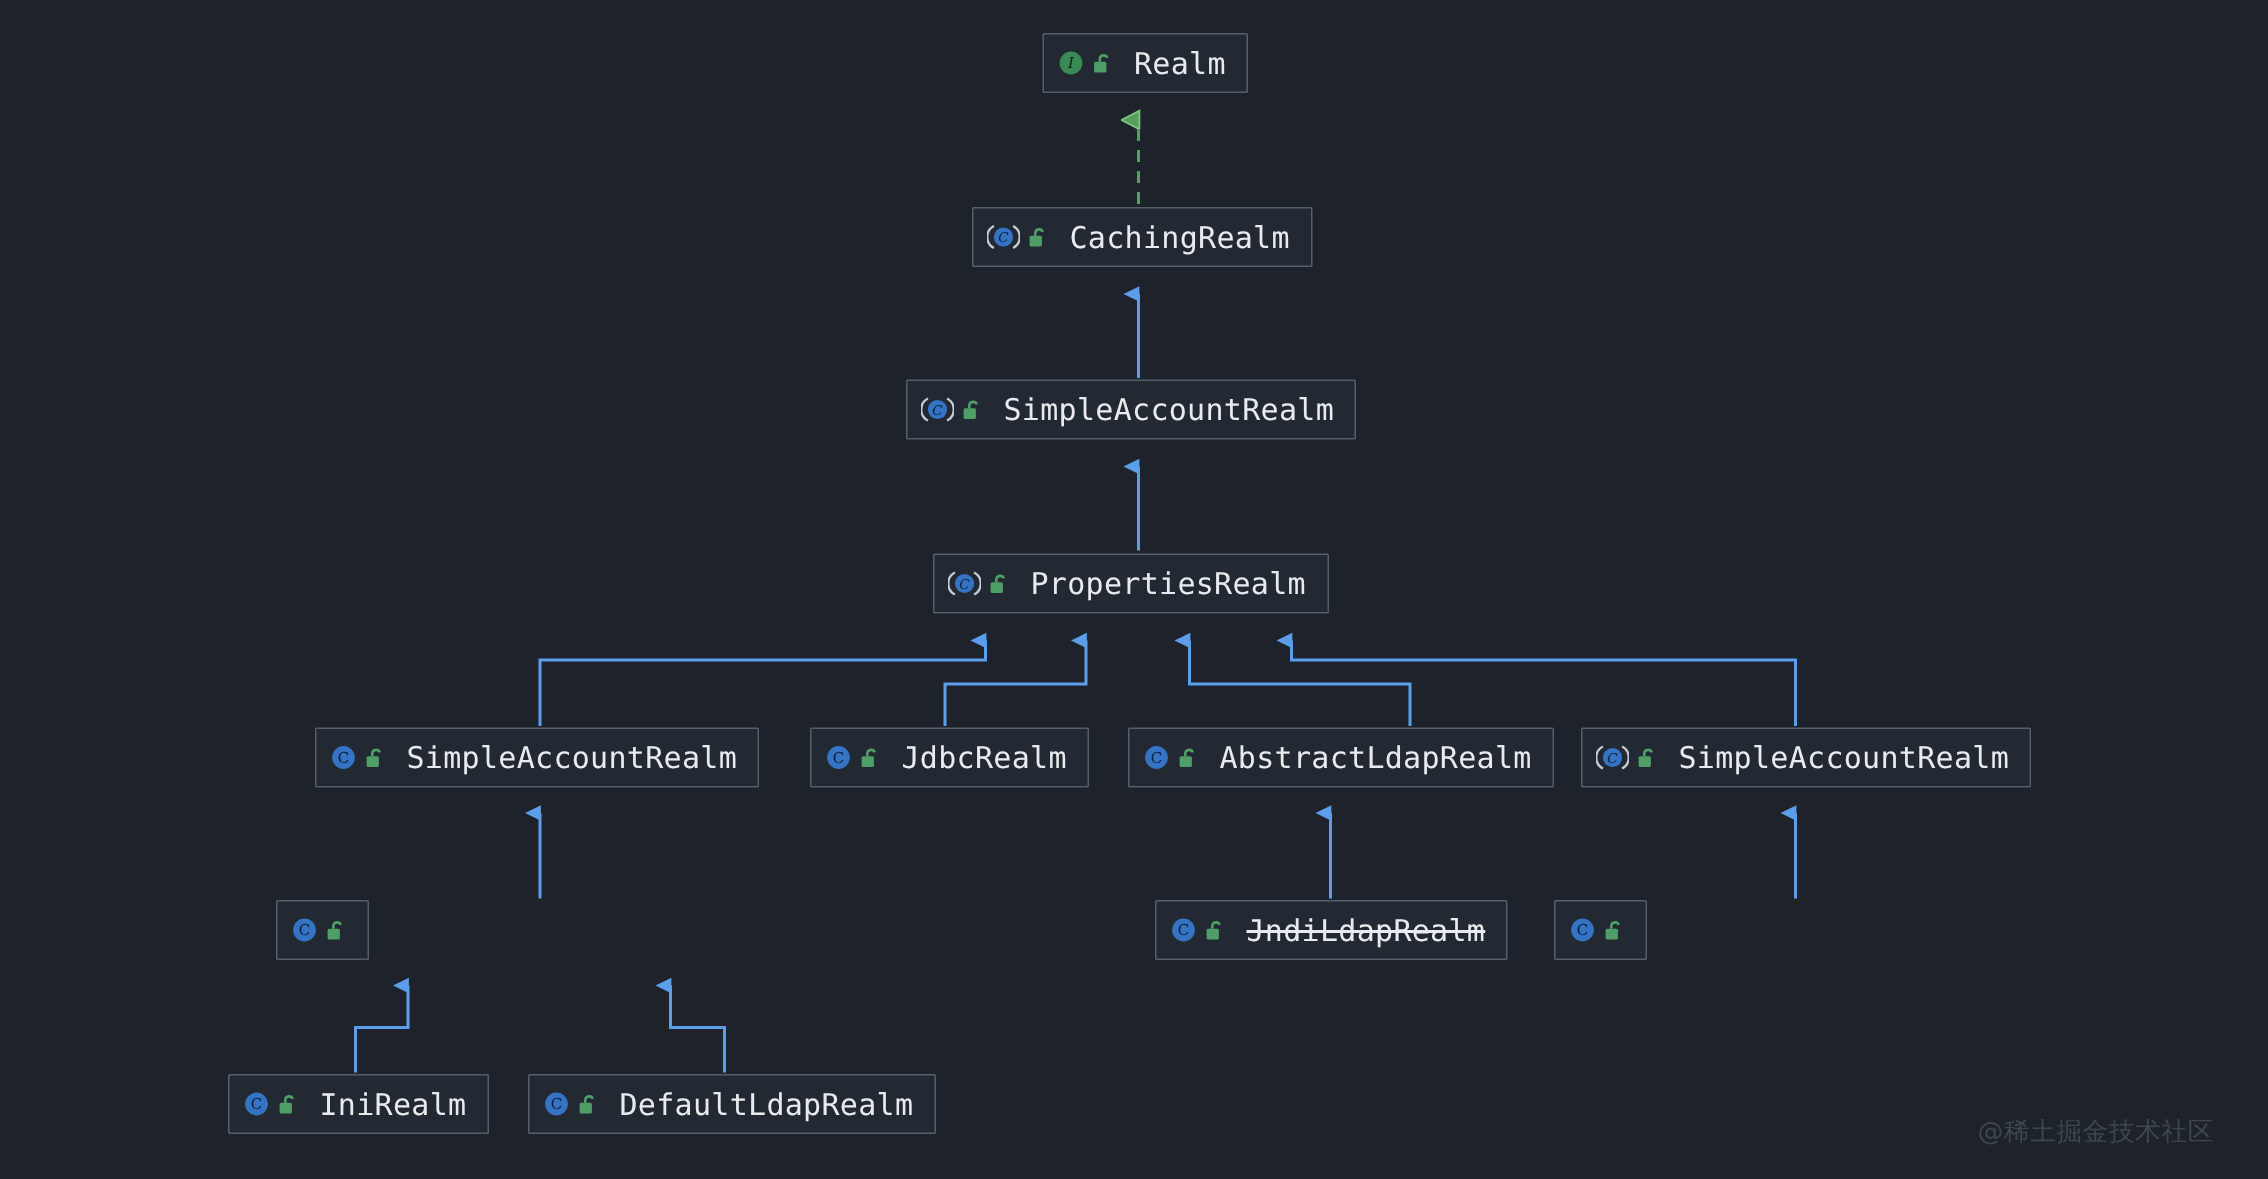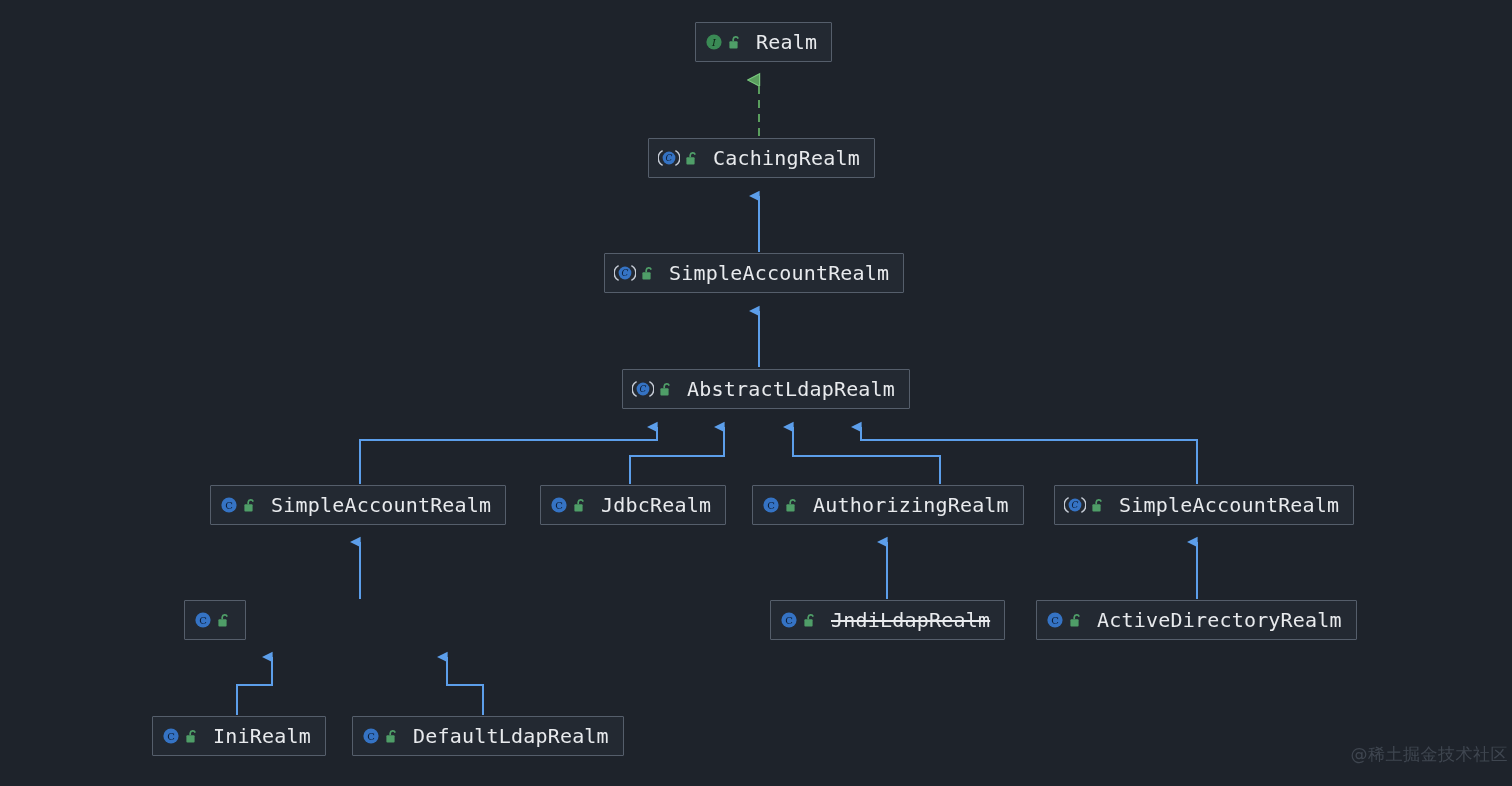--- a/index.html
+++ b/index.html
@@ -167,75 +167,75 @@
           <text x="11" y="12.4" text-anchor="middle" font-family="DejaVu Serif, serif" font-size="9" font-style="italic" fill="#0d1f3a">C</text>
         </svg>
       </span>
       <span class="ico ico-lock">
         <svg width="14" height="15" viewBox="0 0 14 15">
           <path d="M5.2 6.2 V4.1 a2.6 2.6 0 0 1 5.0 -0.5" fill="none" stroke="#4f9e68" stroke-width="1.7"></path>
           <rect x="1.4" y="6.2" width="8.2" height="7.2" rx="1" fill="#4f9e68"></rect>
         </svg>
       </span>
     </span>
+    <span class="node-label">PropertiesRealm</span>
+  </div>
+
+  <div class="node" style="left:210px; top:485px;">
+    <span class="node-icons">
+      <span class="ico">
+        <svg width="18" height="18" viewBox="0 0 18 18">
+          <circle cx="9" cy="9" r="7.6" fill="#3573c4"></circle>
+          <text x="9" y="12.6" text-anchor="middle" font-family="DejaVu Serif, serif" font-size="10" fill="#0d1f3a">C</text>
+        </svg>
+      </span>
+      <span class="ico ico-lock">
+        <svg width="14" height="15" viewBox="0 0 14 15">
+          <path d="M5.2 6.2 V4.1 a2.6 2.6 0 0 1 5.0 -0.5" fill="none" stroke="#4f9e68" stroke-width="1.7"></path>
+          <rect x="1.4" y="6.2" width="8.2" height="7.2" rx="1" fill="#4f9e68"></rect>
+        </svg>
+      </span>
+    </span>
+    <span class="node-label">SimpleAccountRealm</span>
+  </div>
+
+  <div class="node" style="left:540px; top:485px;">
+    <span class="node-icons">
+      <span class="ico">
+        <svg width="18" height="18" viewBox="0 0 18 18">
+          <circle cx="9" cy="9" r="7.6" fill="#3573c4"></circle>
+          <text x="9" y="12.6" text-anchor="middle" font-family="DejaVu Serif, serif" font-size="10" fill="#0d1f3a">C</text>
+        </svg>
+      </span>
+      <span class="ico ico-lock">
+        <svg width="14" height="15" viewBox="0 0 14 15">
+          <path d="M5.2 6.2 V4.1 a2.6 2.6 0 0 1 5.0 -0.5" fill="none" stroke="#4f9e68" stroke-width="1.7"></path>
+          <rect x="1.4" y="6.2" width="8.2" height="7.2" rx="1" fill="#4f9e68"></rect>
+        </svg>
+      </span>
+    </span>
+    <span class="node-label">JdbcRealm</span>
+  </div>
+
+  <div class="node" style="left:752px; top:485px;">
+    <span class="node-icons">
+      <span class="ico">
+        <svg width="18" height="18" viewBox="0 0 18 18">
+          <circle cx="9" cy="9" r="7.6" fill="#3573c4"></circle>
+          <text x="9" y="12.6" text-anchor="middle" font-family="DejaVu Serif, serif" font-size="10" fill="#0d1f3a">C</text>
+        </svg>
+      </span>
+      <span class="ico ico-lock">
+        <svg width="14" height="15" viewBox="0 0 14 15">
+          <path d="M5.2 6.2 V4.1 a2.6 2.6 0 0 1 5.0 -0.5" fill="none" stroke="#4f9e68" stroke-width="1.7"></path>
+          <rect x="1.4" y="6.2" width="8.2" height="7.2" rx="1" fill="#4f9e68"></rect>
+        </svg>
+      </span>
+    </span>
     <span class="node-label">AbstractLdapRealm</span>
-  </div>
-
-  <div class="node" style="left:210px; top:485px;">
-    <span class="node-icons">
-      <span class="ico">
-        <svg width="18" height="18" viewBox="0 0 18 18">
-          <circle cx="9" cy="9" r="7.6" fill="#3573c4"></circle>
-          <text x="9" y="12.6" text-anchor="middle" font-family="DejaVu Serif, serif" font-size="10" fill="#0d1f3a">C</text>
-        </svg>
-      </span>
-      <span class="ico ico-lock">
-        <svg width="14" height="15" viewBox="0 0 14 15">
-          <path d="M5.2 6.2 V4.1 a2.6 2.6 0 0 1 5.0 -0.5" fill="none" stroke="#4f9e68" stroke-width="1.7"></path>
-          <rect x="1.4" y="6.2" width="8.2" height="7.2" rx="1" fill="#4f9e68"></rect>
-        </svg>
-      </span>
-    </span>
-    <span class="node-label">SimpleAccountRealm</span>
-  </div>
-
-  <div class="node" style="left:540px; top:485px;">
-    <span class="node-icons">
-      <span class="ico">
-        <svg width="18" height="18" viewBox="0 0 18 18">
-          <circle cx="9" cy="9" r="7.6" fill="#3573c4"></circle>
-          <text x="9" y="12.6" text-anchor="middle" font-family="DejaVu Serif, serif" font-size="10" fill="#0d1f3a">C</text>
-        </svg>
-      </span>
-      <span class="ico ico-lock">
-        <svg width="14" height="15" viewBox="0 0 14 15">
-          <path d="M5.2 6.2 V4.1 a2.6 2.6 0 0 1 5.0 -0.5" fill="none" stroke="#4f9e68" stroke-width="1.7"></path>
-          <rect x="1.4" y="6.2" width="8.2" height="7.2" rx="1" fill="#4f9e68"></rect>
-        </svg>
-      </span>
-    </span>
-    <span class="node-label">JdbcRealm</span>
-  </div>
-
-  <div class="node" style="left:752px; top:485px;">
-    <span class="node-icons">
-      <span class="ico">
-        <svg width="18" height="18" viewBox="0 0 18 18">
-          <circle cx="9" cy="9" r="7.6" fill="#3573c4"></circle>
-          <text x="9" y="12.6" text-anchor="middle" font-family="DejaVu Serif, serif" font-size="10" fill="#0d1f3a">C</text>
-        </svg>
-      </span>
-      <span class="ico ico-lock">
-        <svg width="14" height="15" viewBox="0 0 14 15">
-          <path d="M5.2 6.2 V4.1 a2.6 2.6 0 0 1 5.0 -0.5" fill="none" stroke="#4f9e68" stroke-width="1.7"></path>
-          <rect x="1.4" y="6.2" width="8.2" height="7.2" rx="1" fill="#4f9e68"></rect>
-        </svg>
-      </span>
-    </span>
-    <span class="node-label">AuthorizingRealm</span>
   </div>
 
   <div class="node" style="left:1054px; top:485px;">
     <span class="node-icons">
       <span class="ico">
         <svg width="22" height="18" viewBox="0 0 22 18">
           <path d="M4.6 1.6 A8.4 8.4 0 0 0 4.6 16.4" fill="none" stroke="#c6ccd6" stroke-width="1.5"></path>
           <path d="M17.4 1.6 A8.4 8.4 0 0 1 17.4 16.4" fill="none" stroke="#c6ccd6" stroke-width="1.5"></path>
           <circle cx="11" cy="9" r="6.4" fill="#3573c4"></circle>
           <text x="11" y="12.4" text-anchor="middle" font-family="DejaVu Serif, serif" font-size="9" font-style="italic" fill="#0d1f3a">C</text>
@@ -294,21 +294,20 @@
           <text x="9" y="12.6" text-anchor="middle" font-family="DejaVu Serif, serif" font-size="10" fill="#0d1f3a">C</text>
         </svg>
       </span>
       <span class="ico ico-lock">
         <svg width="14" height="15" viewBox="0 0 14 15">
           <path d="M5.2 6.2 V4.1 a2.6 2.6 0 0 1 5.0 -0.5" fill="none" stroke="#4f9e68" stroke-width="1.7"></path>
           <rect x="1.4" y="6.2" width="8.2" height="7.2" rx="1" fill="#4f9e68"></rect>
         </svg>
       </span>
     </span>
-    <span class="node-label">ActiveDirectoryRealm</span>
   </div>
 
   <div class="node" style="left:152px; top:716px;">
     <span class="node-icons">
       <span class="ico">
         <svg width="18" height="18" viewBox="0 0 18 18">
           <circle cx="9" cy="9" r="7.6" fill="#3573c4"></circle>
           <text x="9" y="12.6" text-anchor="middle" font-family="DejaVu Serif, serif" font-size="10" fill="#0d1f3a">C</text>
         </svg>
       </span>
@@ -333,16 +332,16 @@
       <span class="ico ico-lock">
         <svg width="14" height="15" viewBox="0 0 14 15">
           <path d="M5.2 6.2 V4.1 a2.6 2.6 0 0 1 5.0 -0.5" fill="none" stroke="#4f9e68" stroke-width="1.7"></path>
           <rect x="1.4" y="6.2" width="8.2" height="7.2" rx="1" fill="#4f9e68"></rect>
         </svg>
       </span>
     </span>
     <span class="node-label">DefaultLdapRealm</span>
   </div>
 
-  <div style="position:absolute; right:4px; bottom:20px; color:#3f4650; font-size:17px;
+  <div style="position:absolute; right:36px; bottom:20px; color:#3f4650; font-size:17px;
               font-family:'DejaVu Sans', sans-serif; letter-spacing:0.5px;">@稀土掘金技术社区</div>
 
 </div>
 
 </body></html>

